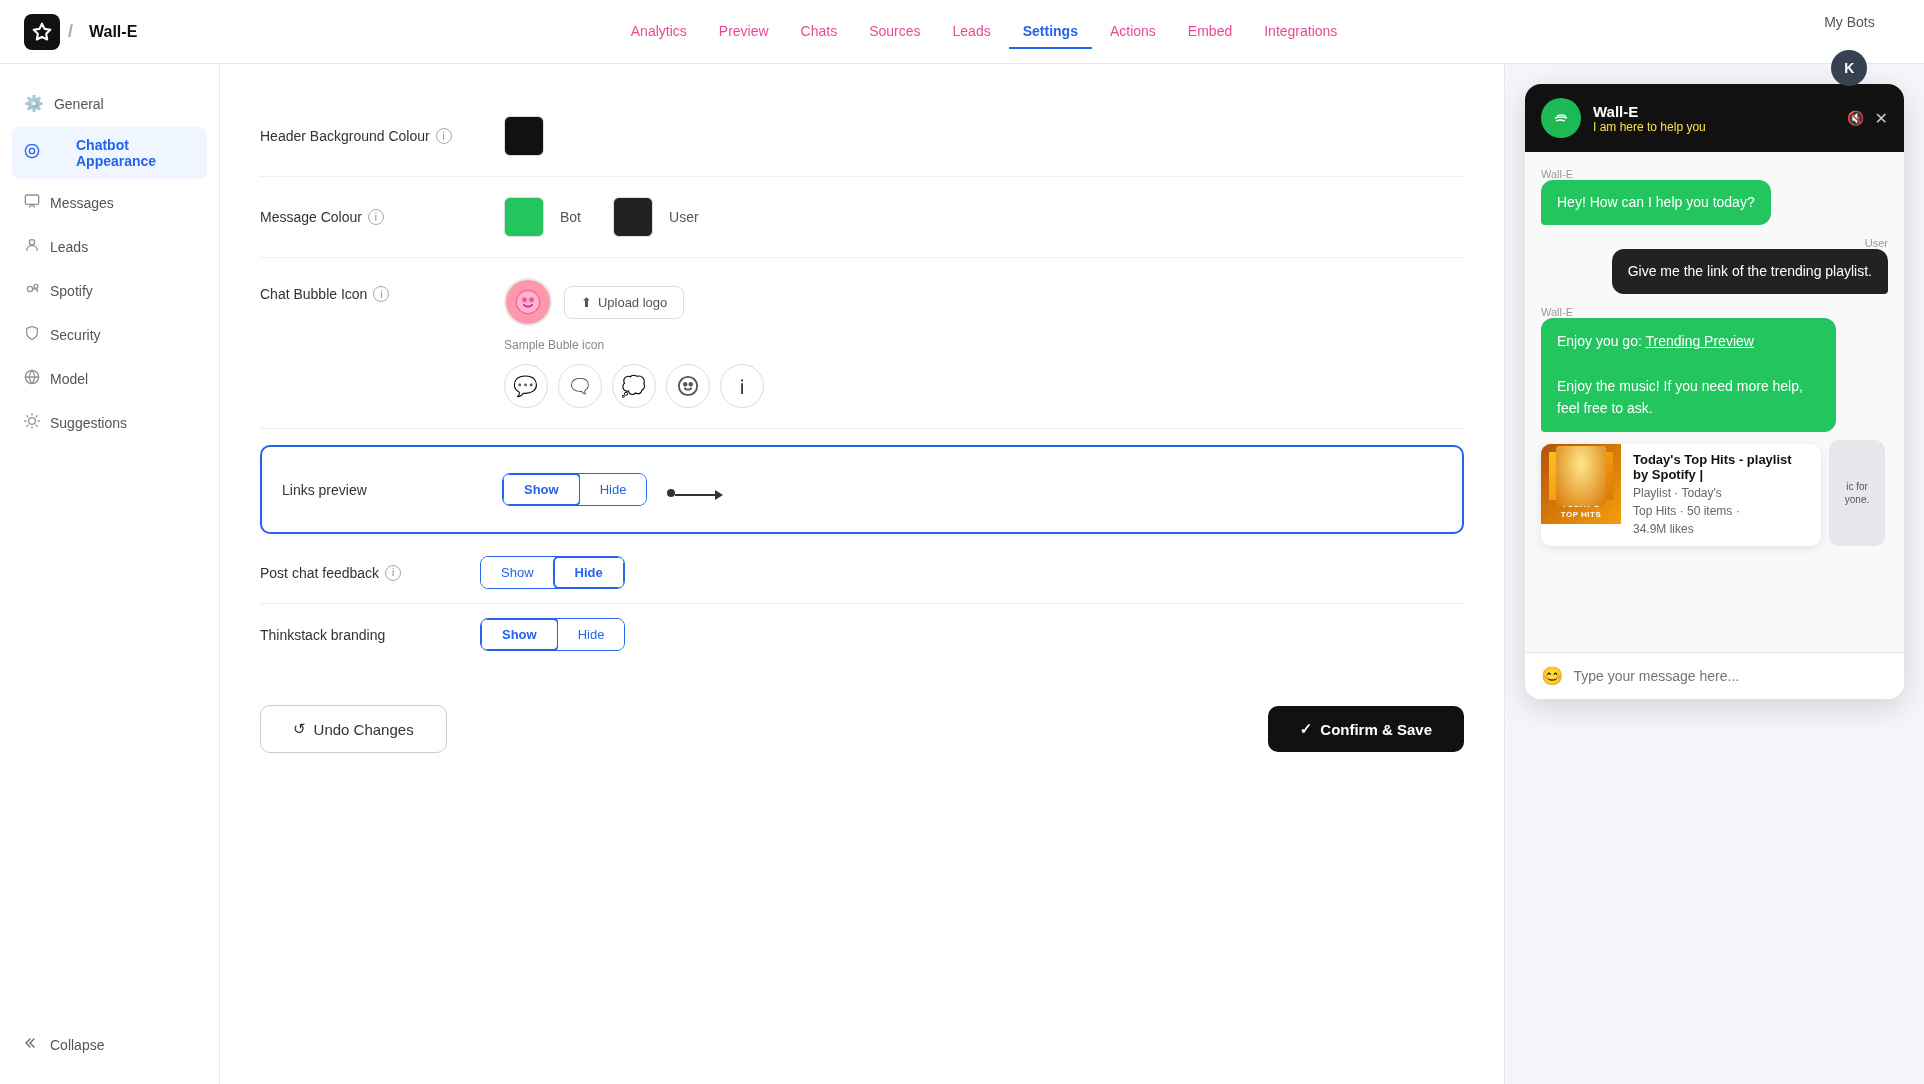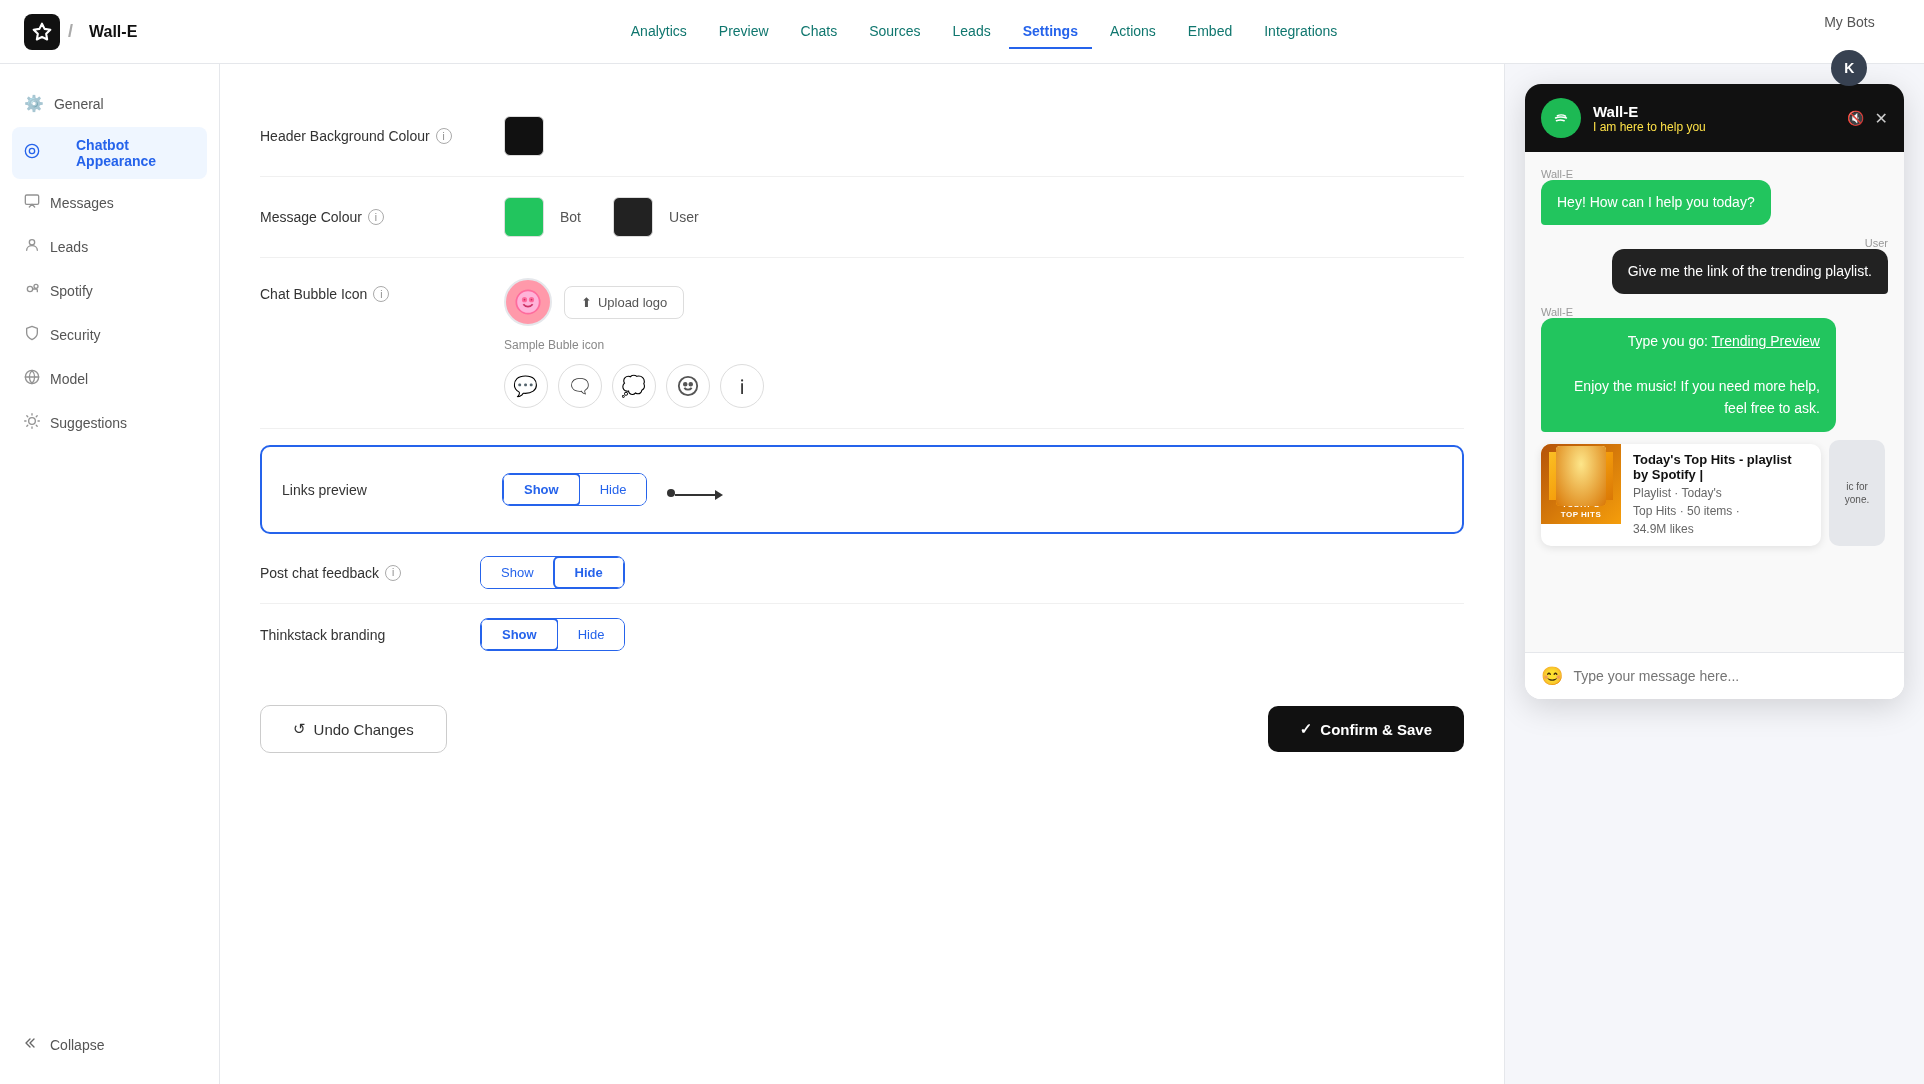--- a/index.html
+++ b/index.html
@@ -4,21 +4,21 @@
   <style>
     * { box-sizing: border-box; margin: 0; padding: 0; }
     body { font-family: -apple-system, BlinkMacSystemFont, 'Segoe UI', sans-serif; background: #f5f6fa; color: #333; font-size: 14px; }
 
     
     .topbar { background: #fff; border-bottom: 1px solid #e5e7eb; display: flex; align-items: center; padding: 0 24px; height: 64px; position: relative; }
     .topbar-logo { display: flex; align-items: center; gap: 8px; font-weight: 700; font-size: 16px; color: #111; margin-right: 32px; }
     .logo-box { width: 36px; height: 36px; background: #111; border-radius: 8px; display: flex; align-items: center; justify-content: center; color: #fff; font-size: 16px; }
     .topbar-slash { color: #aaa; font-size: 18px; margin-right: 8px; }
     .tab-nav { display: flex; gap: 4px; flex: 1; justify-content: center; }
-    .tab-item { padding: 8px 14px; color: #0f766e; cursor: pointer; font-size: 14px; border-bottom: 2px solid transparent; margin-bottom: -1px; }
+    .tab-item { padding: 8px 14px; color: #ec4899; cursor: pointer; font-size: 14px; border-bottom: 2px solid transparent; margin-bottom: -1px; }
     .tab-item.active { color: #2563eb; border-bottom: 2px solid #2563eb; font-weight: 600; }
     .topbar-right { display: flex; align-items: center; gap: 20px; flex-direction: column; }
     .topbar-right a { color: #555; font-size: 14px; cursor: pointer; text-decoration: none; }
     .avatar { width: 36px; height: 36px; background: #374151; border-radius: 50%; display: flex; align-items: center; justify-content: center; color: #fff; font-weight: 600; font-size: 14px; cursor: pointer; }
 
     
     .main-layout { display: flex; height: calc(100vh - 64px); overflow: hidden; }
 
     
     .sidebar { width: 220px; background: #fff; border-right: 1px solid #e5e7eb; padding: 20px 12px; display: flex; flex-direction: column; gap: 4px; flex-shrink: 0; }
@@ -70,21 +70,21 @@
     .chat-widget { width: 380px; border-radius: 16px; overflow: hidden; box-shadow: 0 8px 32px rgba(0,0,0,0.15); background: #fff; }
     .chat-header { background: #111; color: #fff; padding: 14px 16px; display: flex; align-items: center; gap: 12px; }
     .chat-header-logo { width: 40px; height: 40px; background: #1db954; border-radius: 50%; display: flex; align-items: center; justify-content: center; font-size: 20px; }
     .chat-header-info { flex: 1; }
     .chat-header-name { font-weight: 700; font-size: 15px; }
     .chat-header-sub { font-size: 12px; color: #fde047; }
     .chat-header-icons { display: flex; gap: 10px; align-items: center; font-size: 16px; }
     .chat-body { padding: 16px; display: flex; flex-direction: column; gap: 12px; background: #f9f9f9; min-height: 500px; }
     .chat-label { font-size: 11px; color: #999; font-weight: 500; }
     .chat-label.right { text-align: right; }
-    .chat-bubble { padding: 12px 16px; border-radius: 12px; font-size: 14px; line-height: 1.5; max-width: 80%; text-align: right; }
+    .chat-bubble { padding: 12px 16px; border-radius: 12px; font-size: 14px; line-height: 1.5; max-width: 80%; }
     .chat-bubble.bot { background: #22c55e; color: #fff; align-self: flex-start; border-bottom-left-radius: 4px; }
     .chat-bubble.user { background: #222; color: #fff; align-self: flex-end; border-bottom-right-radius: 4px; margin-left: auto; }
     .chat-bubble.bot-text { background: #22c55e; color: #fff; border-bottom-left-radius: 4px; }
     .chat-msg-row { display: flex; flex-direction: column; }
     .chat-msg-row.right { align-items: flex-end; }
     .chat-link { color: #fff; text-decoration: underline; cursor: pointer; }
     .chat-card { background: #fff; border-radius: 10px; box-shadow: 0 2px 8px rgba(0,0,0,0.1); display: flex; overflow: hidden; margin-top: 4px; }
     .chat-card-img { width: 80px; height: 80px; background: linear-gradient(135deg, #f59e0b, #d97706); display: flex; align-items: center; justify-content: center; font-size: 11px; color: #fff; font-weight: 700; text-align: center; flex-shrink: 0; }
     .chat-card-info { padding: 8px 12px; font-size: 12px; color: #333; }
     .chat-card-title { font-weight: 700; font-size: 13px; color: #111; margin-bottom: 2px; }
@@ -360,21 +360,21 @@
         </div>
 
         <div class="chat-msg-row right">
           <div class="chat-label right">User</div>
           <div class="chat-bubble user">Give me the link of the trending playlist.</div>
         </div>
 
         <div class="chat-msg-row">
           <div class="chat-label">Wall-E</div>
           <div class="chat-bubble bot-text" style="background: #22c55e; color: #fff; border-radius: 12px; border-bottom-left-radius: 4px; padding: 12px 16px; font-size: 14px; line-height: 1.6; max-width: 85%;">
-            <span>Type you go: </span>
+            <span>Enjoy you go: </span>
             <a class="chat-link">Trending Preview</a>
             <br><br>
             <span>Enjoy the music! If you need more help, feel free to ask.</span>
           </div>
         </div>
 
         <div style="display: flex; gap: 8px; align-items: stretch; margin-top: -4px;">
           <div class="chat-card" style="flex: 1; max-width: 280px;">
             <div class="chat-card-img" style="background: linear-gradient(135deg, #d97706, #f59e0b); position: relative; overflow: hidden; padding-left: 36px;">
               <div style="position: absolute; inset: 0; background: linear-gradient(135deg, #b45309, #f59e0b); display: flex; flex-direction: column; align-items: center; justify-content: flex-end; padding: 4px;">

